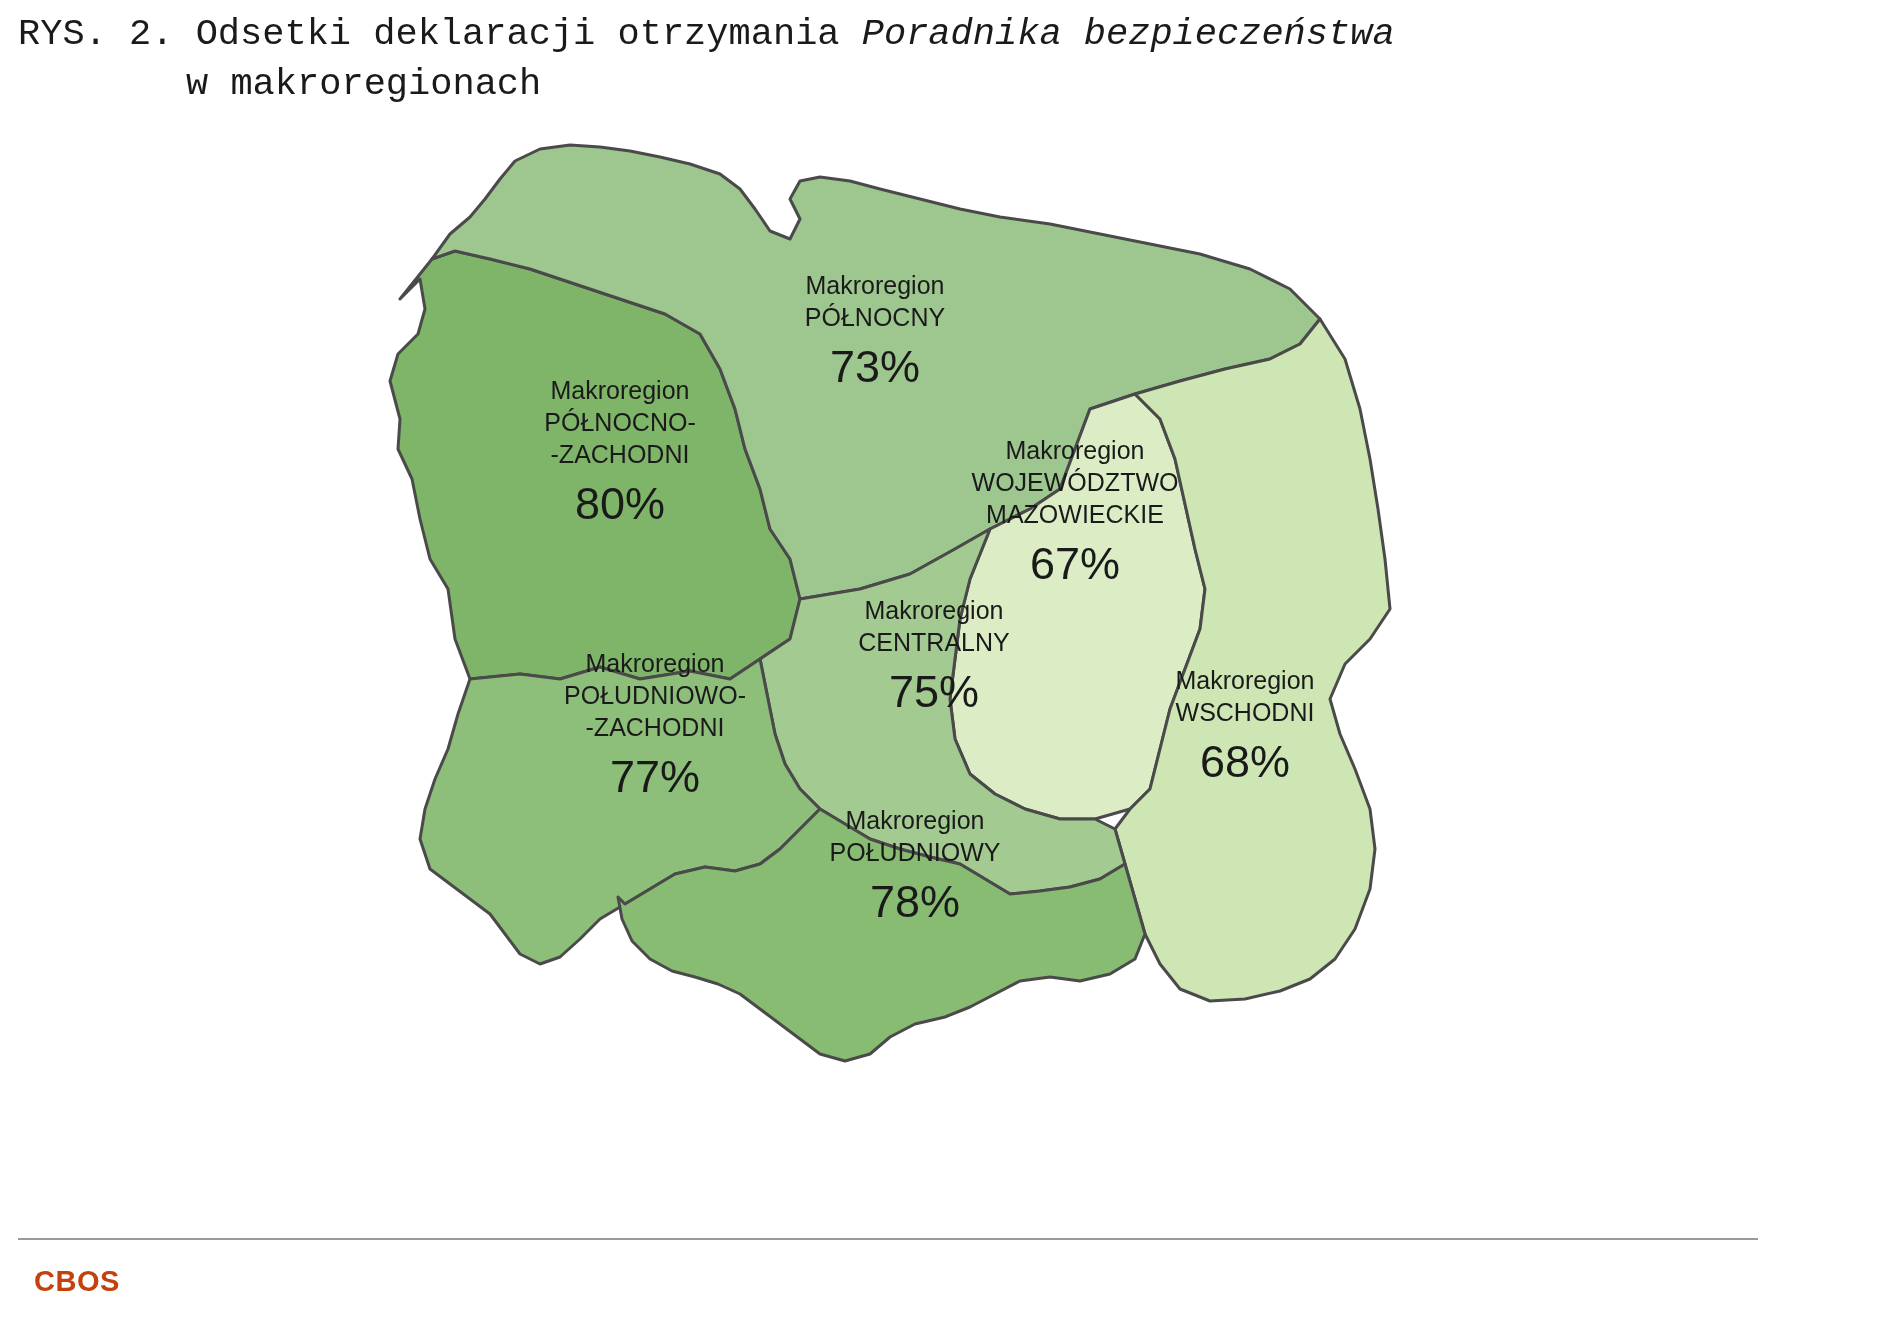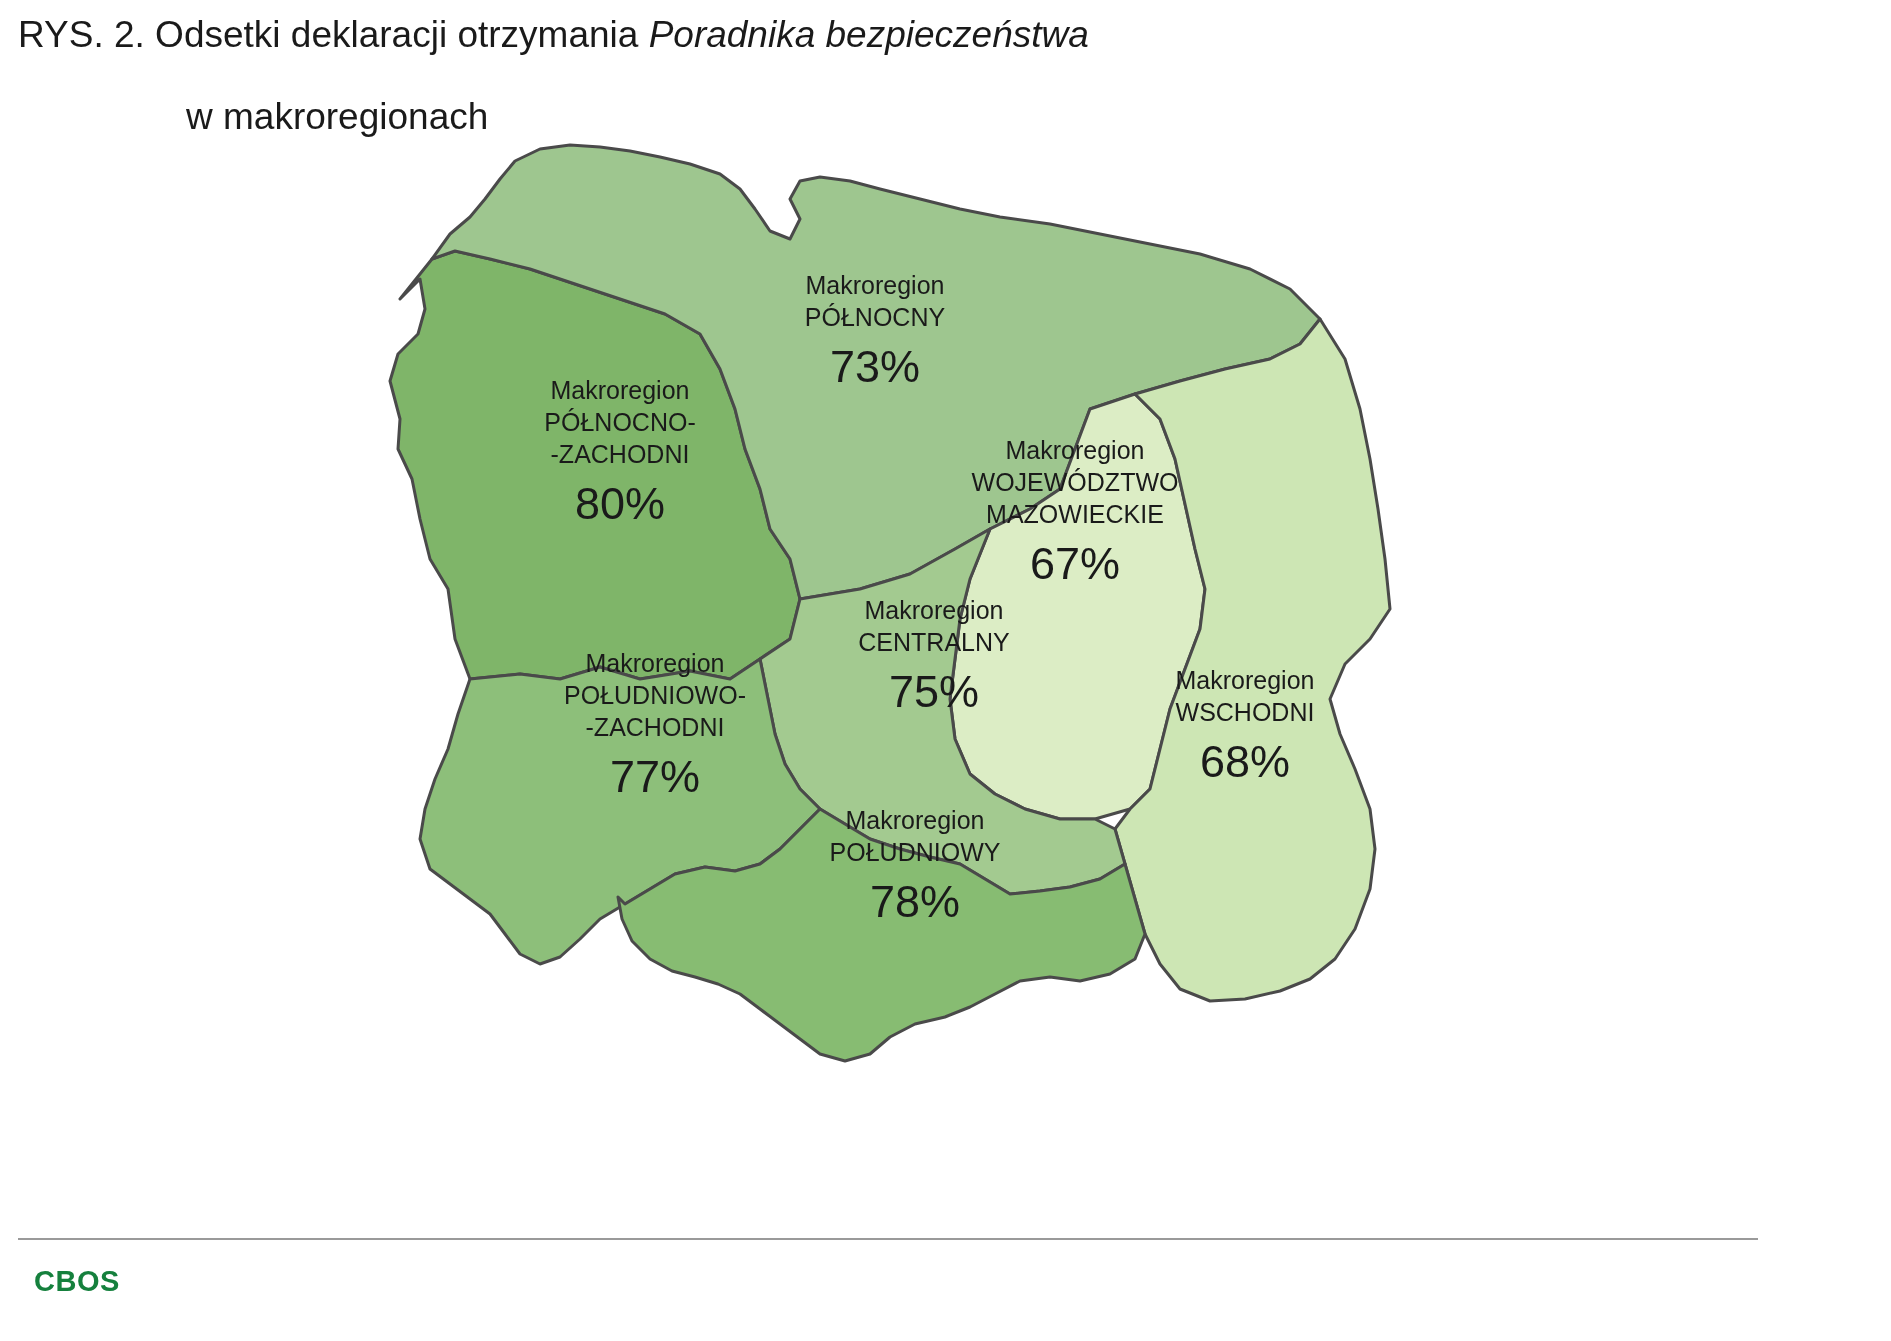--- a/index.html
+++ b/index.html
@@ -17,24 +17,24 @@
   }
   .title-block {
     position: absolute;
     left: 18px;
     top: 10px;
     width: 1700px;
     font-size: 37px;
     line-height: 1.35;
     font-weight: 400;
     color: #1a1a1a;
+    font-family: Liberation Mono, monospace;
   }
   .title-line2 {
     padding-left: 168px;
-    margin-top: 32px;
   }
   .title-italic {
     font-style: italic;
   }
   .map-wrap {
     position: absolute;
     left: 0;
     top: 119px;
     width: 1891px;
     height: 1075px;
@@ -64,21 +64,21 @@
     height: 2px;
     background: #9a9a9a;
   }
   .footer-logo {
     position: absolute;
     left: 34px;
     top: 1265px;
     font-size: 29px;
     font-weight: bold;
     letter-spacing: 0.5px;
-    color: #15803d;
+    color: #c2410c;
   }
 </style>
 </head>
 <body>
 
 <div class="title-block">
   <div class="title-line1"><span>RYS. 2. Odsetki deklaracji otrzymania </span><span class="title-italic">Poradnika bezpieczeństwa</span></div>
   <div class="title-line2">w makroregionach</div>
 </div>
 

